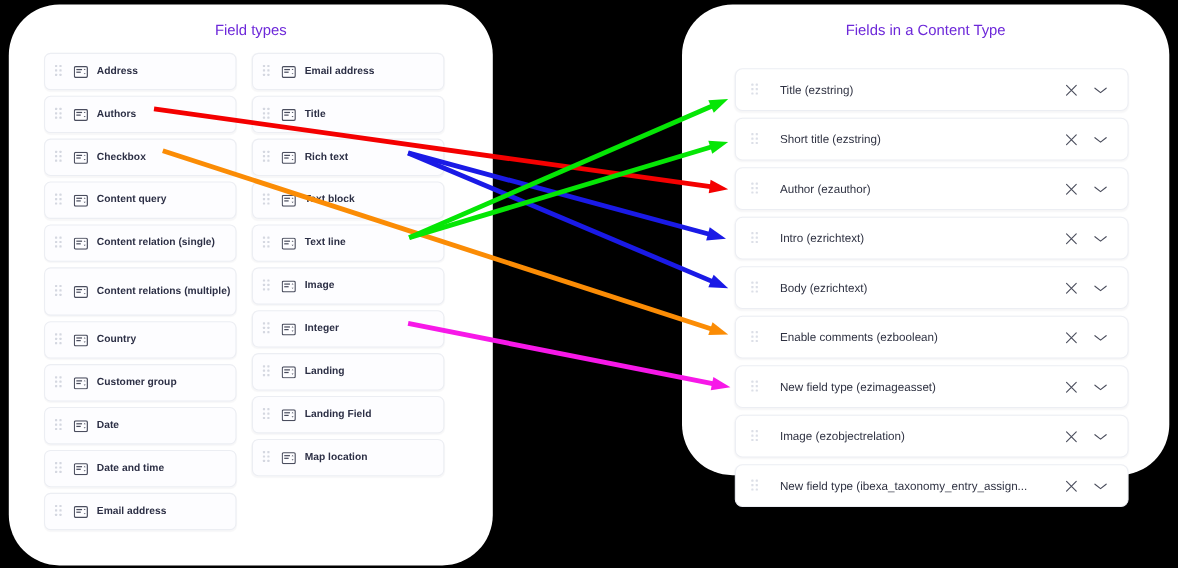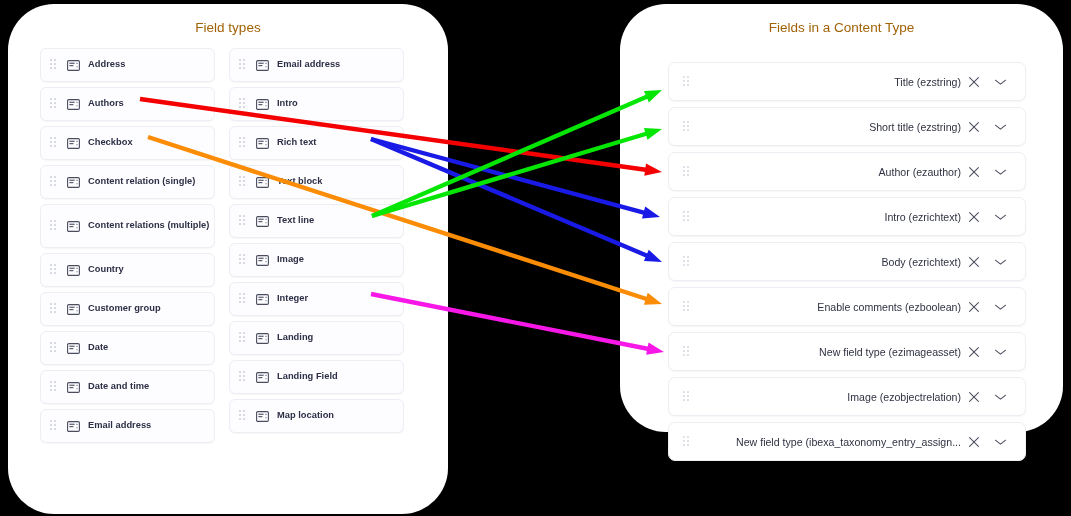--- a/index.html
+++ b/index.html
@@ -17,21 +17,21 @@
     border-radius: 46px;
   }
   #panel-left  { left: 8px;   top: 4px; width: 440px; height: 510px; }
   #panel-right { left: 620px; top: 4px; width: 443px; height: 428px; }
 
   .panel-title {
     position: absolute;
     top: 16px; left: 0; width: 100%;
     text-align: center;
     font-size: 13.5px;
-    color: #a16207;
+    color: #6d28d9;
     font-family: "Liberation Sans", sans-serif;
   }
 
   
   .ft-cols {
     position: absolute;
     top: 44px; left: 32px;
     width: 380px;
     display: flex;
     gap: 14px;
@@ -88,21 +88,20 @@
   }
   .field-row {
     height: 39px;
     background: #ffffff;
     border: 1px solid #eceef3;
     border-radius: 7px;
     display: flex;
     align-items: center;
     padding: 0 12px 0 14px;
     box-shadow: 0 1px 1.5px rgba(16,22,44,.04);
-    text-align: right;
   }
   .field-grip {
     width: 9px; height: 12px;
     flex: 0 0 9px;
     display: grid;
     grid-template-columns: 3px 3px;
     grid-template-rows: 3px 3px 3px;
     gap: 1px;
     margin-right: 17px;
   }
@@ -201,20 +200,40 @@
             </span>
             <span class="ft-icon">
               <svg width="13" height="11" viewBox="0 0 13 11" fill="none">
                 <rect x="0.6" y="0.6" width="11.8" height="9.8" rx="1.2" stroke="#4a4d5e" stroke-width="1.1"></rect>
                 <rect x="2.4" y="2.7" width="5.2" height="1.1" fill="#4a4d5e"></rect>
                 <rect x="2.4" y="5.1" width="4.0" height="1.1" fill="#4a4d5e"></rect>
                 <path d="M10.0 2.6 L10.9 3.7 L9.1 3.7 Z" fill="#4a4d5e"></path>
                 <path d="M10.0 7.6 L10.9 6.5 L9.1 6.5 Z" fill="#4a4d5e"></path>
               </svg>
             </span>
+            <span class="ft-label">Content query</span>
+          </div>
+          <div class="ft-card">
+            <span class="grip">
+              <i></i>
+              <i></i>
+              <i></i>
+              <i></i>
+              <i></i>
+              <i></i>
+            </span>
+            <span class="ft-icon">
+              <svg width="13" height="11" viewBox="0 0 13 11" fill="none">
+                <rect x="0.6" y="0.6" width="11.8" height="9.8" rx="1.2" stroke="#4a4d5e" stroke-width="1.1"></rect>
+                <rect x="2.4" y="2.7" width="5.2" height="1.1" fill="#4a4d5e"></rect>
+                <rect x="2.4" y="5.1" width="4.0" height="1.1" fill="#4a4d5e"></rect>
+                <path d="M10.0 2.6 L10.9 3.7 L9.1 3.7 Z" fill="#4a4d5e"></path>
+                <path d="M10.0 7.6 L10.9 6.5 L9.1 6.5 Z" fill="#4a4d5e"></path>
+              </svg>
+            </span>
             <span class="ft-label">Content relation (single)</span>
           </div>
           <div class="ft-card tall">
             <span class="grip">
               <i></i>
               <i></i>
               <i></i>
               <i></i>
               <i></i>
               <i></i>
@@ -363,21 +382,21 @@
             </span>
             <span class="ft-icon">
               <svg width="13" height="11" viewBox="0 0 13 11" fill="none">
                 <rect x="0.6" y="0.6" width="11.8" height="9.8" rx="1.2" stroke="#4a4d5e" stroke-width="1.1"></rect>
                 <rect x="2.4" y="2.7" width="5.2" height="1.1" fill="#4a4d5e"></rect>
                 <rect x="2.4" y="5.1" width="4.0" height="1.1" fill="#4a4d5e"></rect>
                 <path d="M10.0 2.6 L10.9 3.7 L9.1 3.7 Z" fill="#4a4d5e"></path>
                 <path d="M10.0 7.6 L10.9 6.5 L9.1 6.5 Z" fill="#4a4d5e"></path>
               </svg>
             </span>
-            <span class="ft-label">Intro</span>
+            <span class="ft-label">Title</span>
           </div>
           <div class="ft-card">
             <span class="grip">
               <i></i>
               <i></i>
               <i></i>
               <i></i>
               <i></i>
               <i></i>
             </span>

